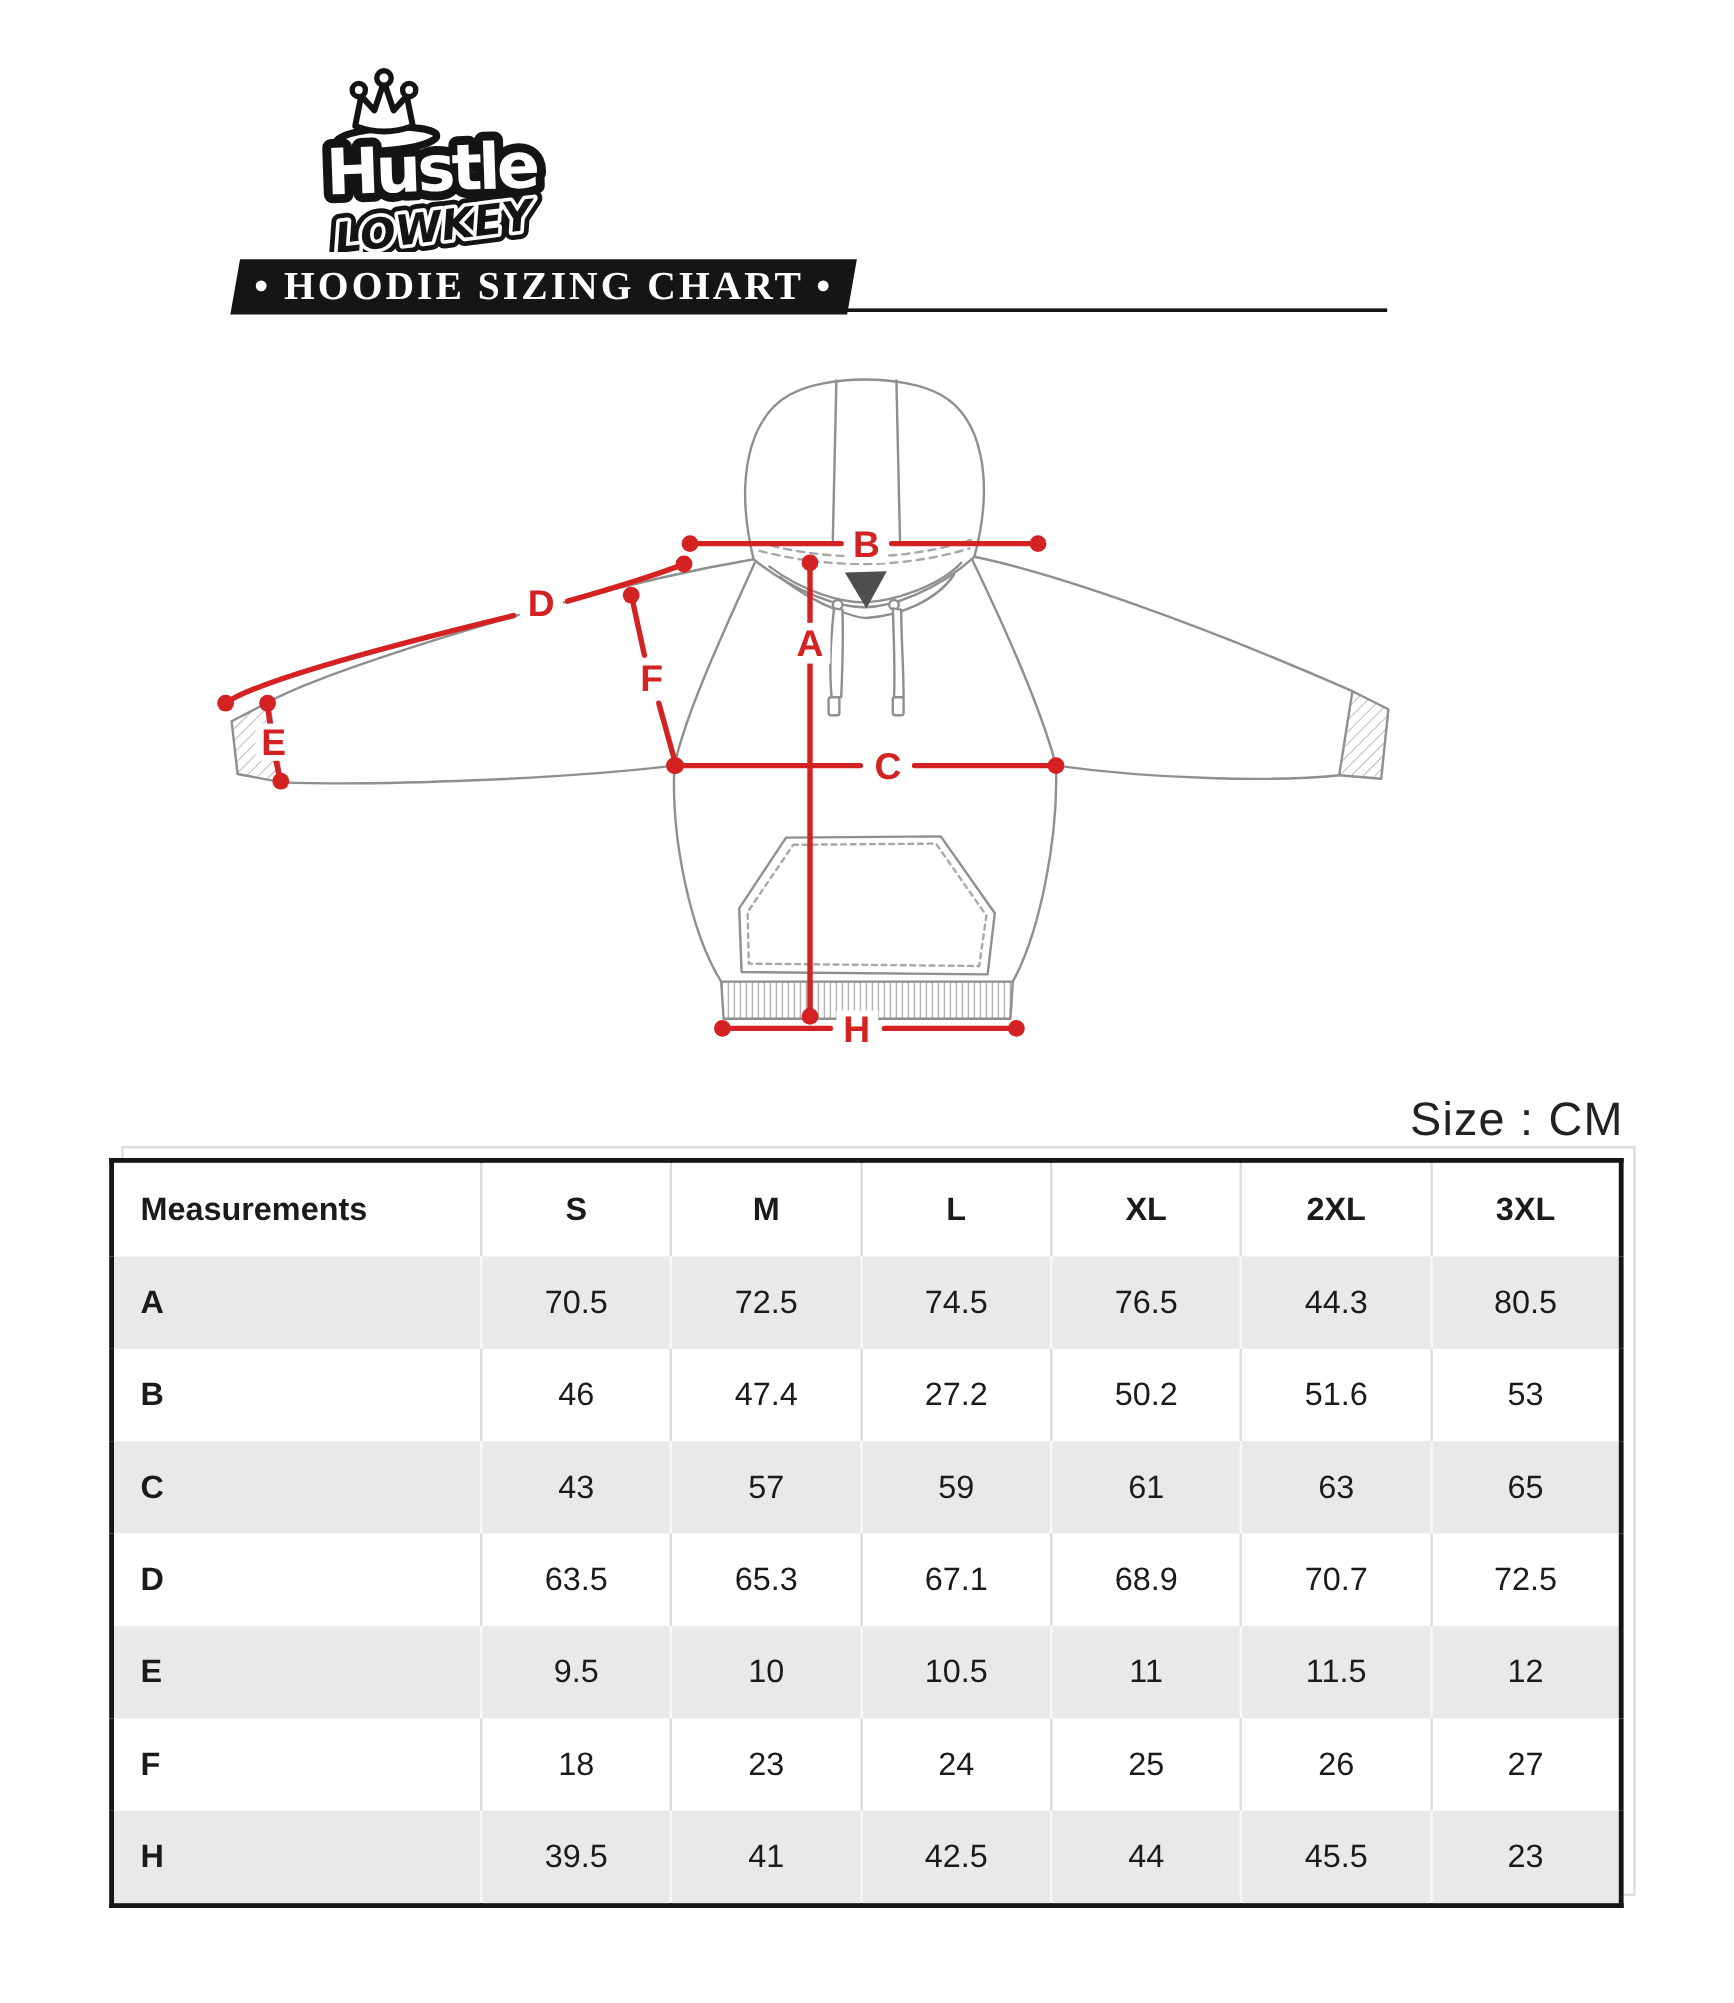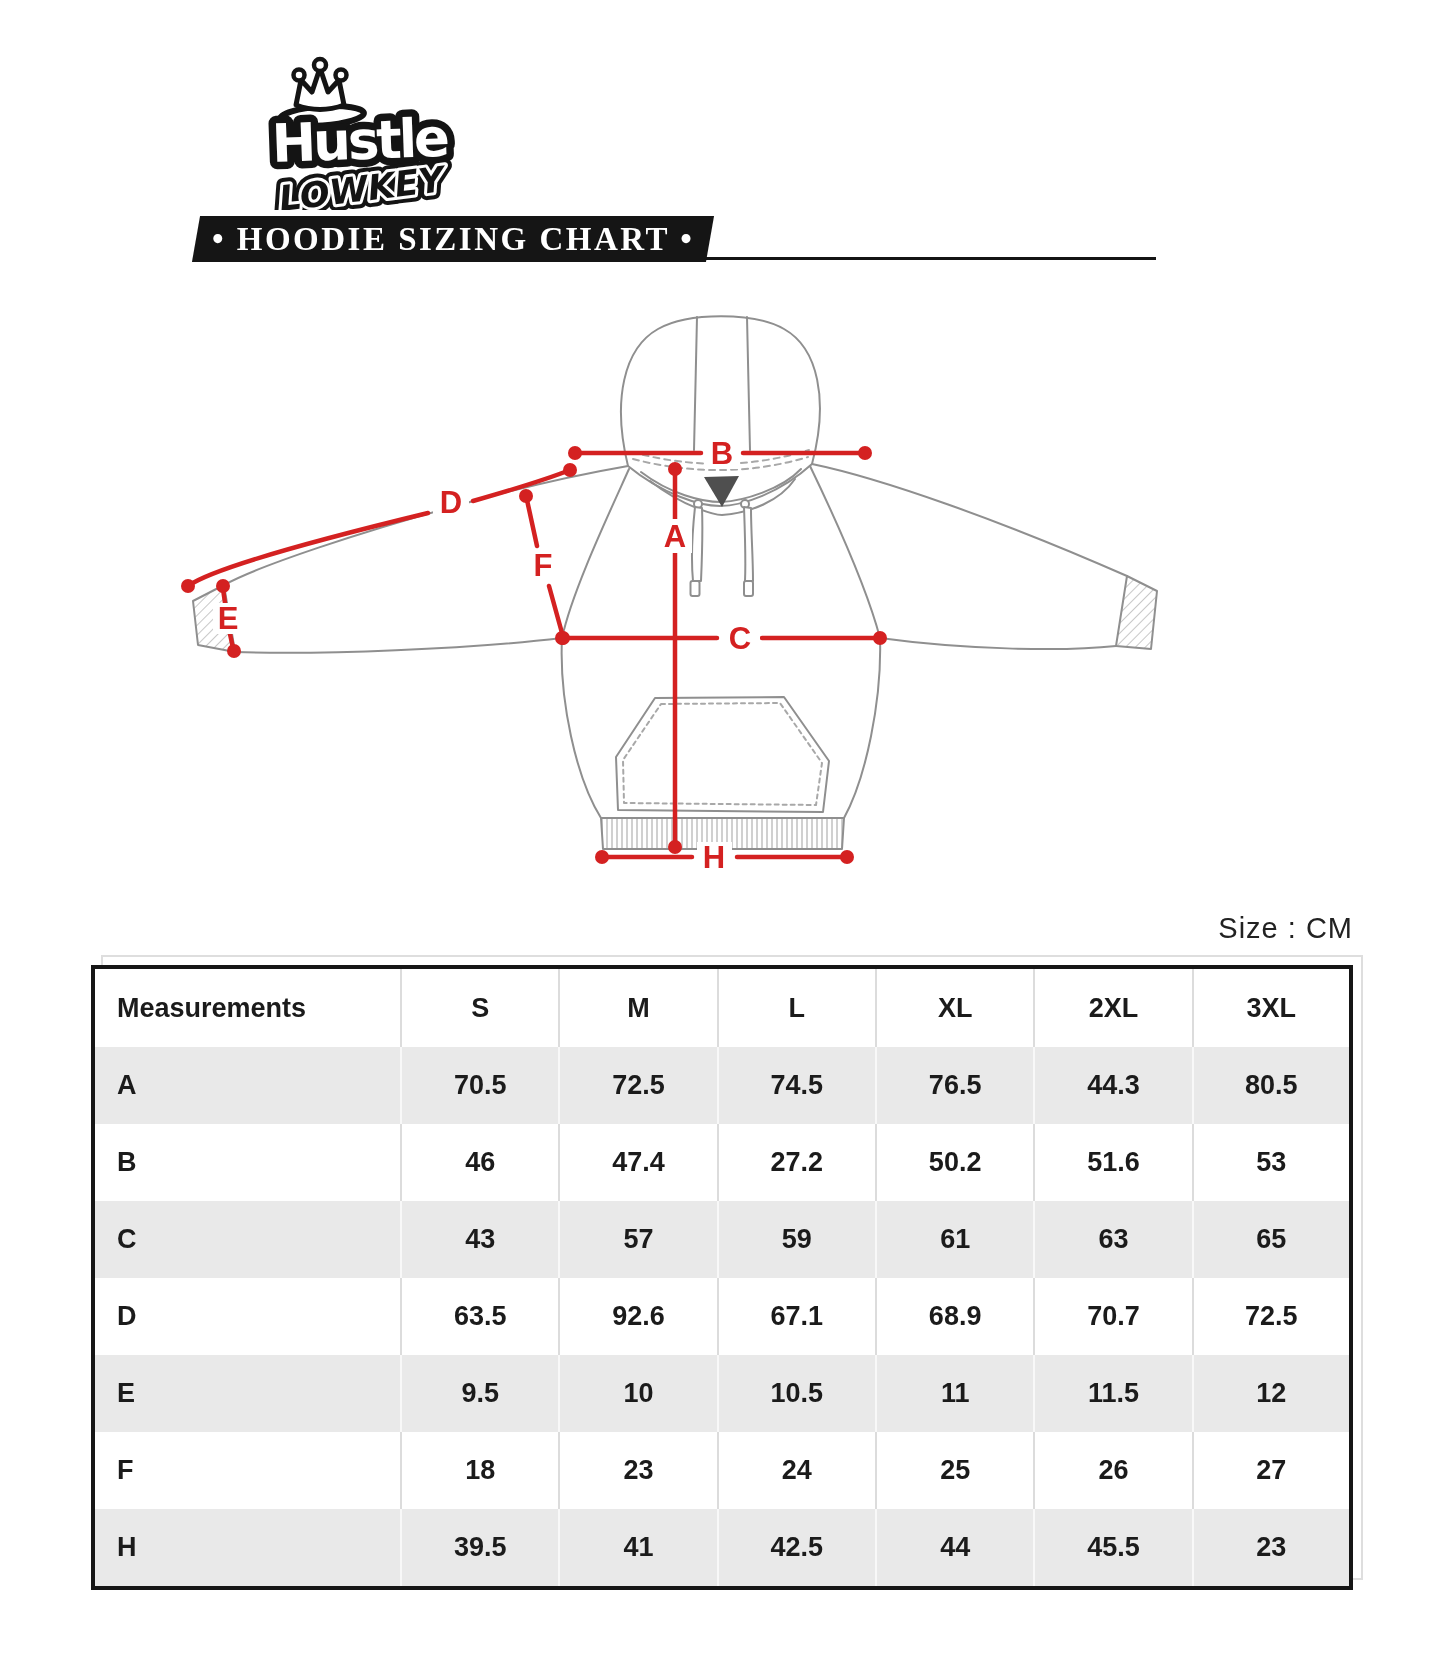--- a/index.html
+++ b/index.html
@@ -13,30 +13,30 @@
   .banner{position:absolute;left:196px;top:216px;width:514px;height:46px;background:#151515;
           transform:skewX(-10deg);display:flex;align-items:center;justify-content:center;}
   .banner-inner{transform:skewX(10deg);color:#ffffff;font-family:"Liberation Serif",serif;
           font-weight:bold;font-size:33px;letter-spacing:2.5px;white-space:nowrap;}
   .banner-rule{position:absolute;left:704px;top:257px;width:452px;height:3px;background:#141414;}
 
   
   .diagram{position:absolute;left:150px;top:300px;}
 
   
-  .size-unit{position:absolute;top:912px;right:92px;font-size:29px;color:#222;letter-spacing:1px;margin-left:23px;}
+  .size-unit{position:absolute;top:912px;right:92px;font-size:39px;color:#222;letter-spacing:1px;margin-left:23px;}
 
   
   .table-wrap{position:absolute;left:91px;top:965px;width:1368px;}
   .table-shadow{position:absolute;left:10px;top:-10px;width:1262px;height:625px;
           border:2px solid #dedede;box-sizing:border-box;}
   table.size-table{position:relative;border-collapse:collapse;width:1262px;table-layout:fixed;
           background:#fff;border:4px solid #161616;}
   .size-table th,.size-table td{font-size:27px;color:#1b1b1b;text-align:center;height:77px;
-          border-left:2px solid #dcdcdc;font-weight:bold;padding:0;}
+          border-left:2px solid #dcdcdc;font-weight:normal;padding:0;}
   .size-table thead th{height:78px;font-weight:bold;}
   .size-table .mcol{width:283px;text-align:left;padding-left:22px;font-weight:bold;}
   .size-table tr.alt{background:#e9e9e9;}
   .size-table tr.alt th,.size-table tr.alt td{border-left-color:#f8f8f8;}
   .size-table th:first-child,.size-table td:first-child{border-left:none;}
 </style>
 </head>
 <body>
 
 <div class="page">
@@ -221,21 +221,21 @@
           <td>43</td>
           <td>57</td>
           <td>59</td>
           <td>61</td>
           <td>63</td>
           <td>65</td>
         </tr>
         <tr>
           <th class="mcol">D</th>
           <td>63.5</td>
-          <td>92.6</td>
+          <td>65.3</td>
           <td>67.1</td>
           <td>68.9</td>
           <td>70.7</td>
           <td>72.5</td>
         </tr>
         <tr class="alt">
           <th class="mcol">E</th>
           <td>9.5</td>
           <td>10</td>
           <td>10.5</td>

